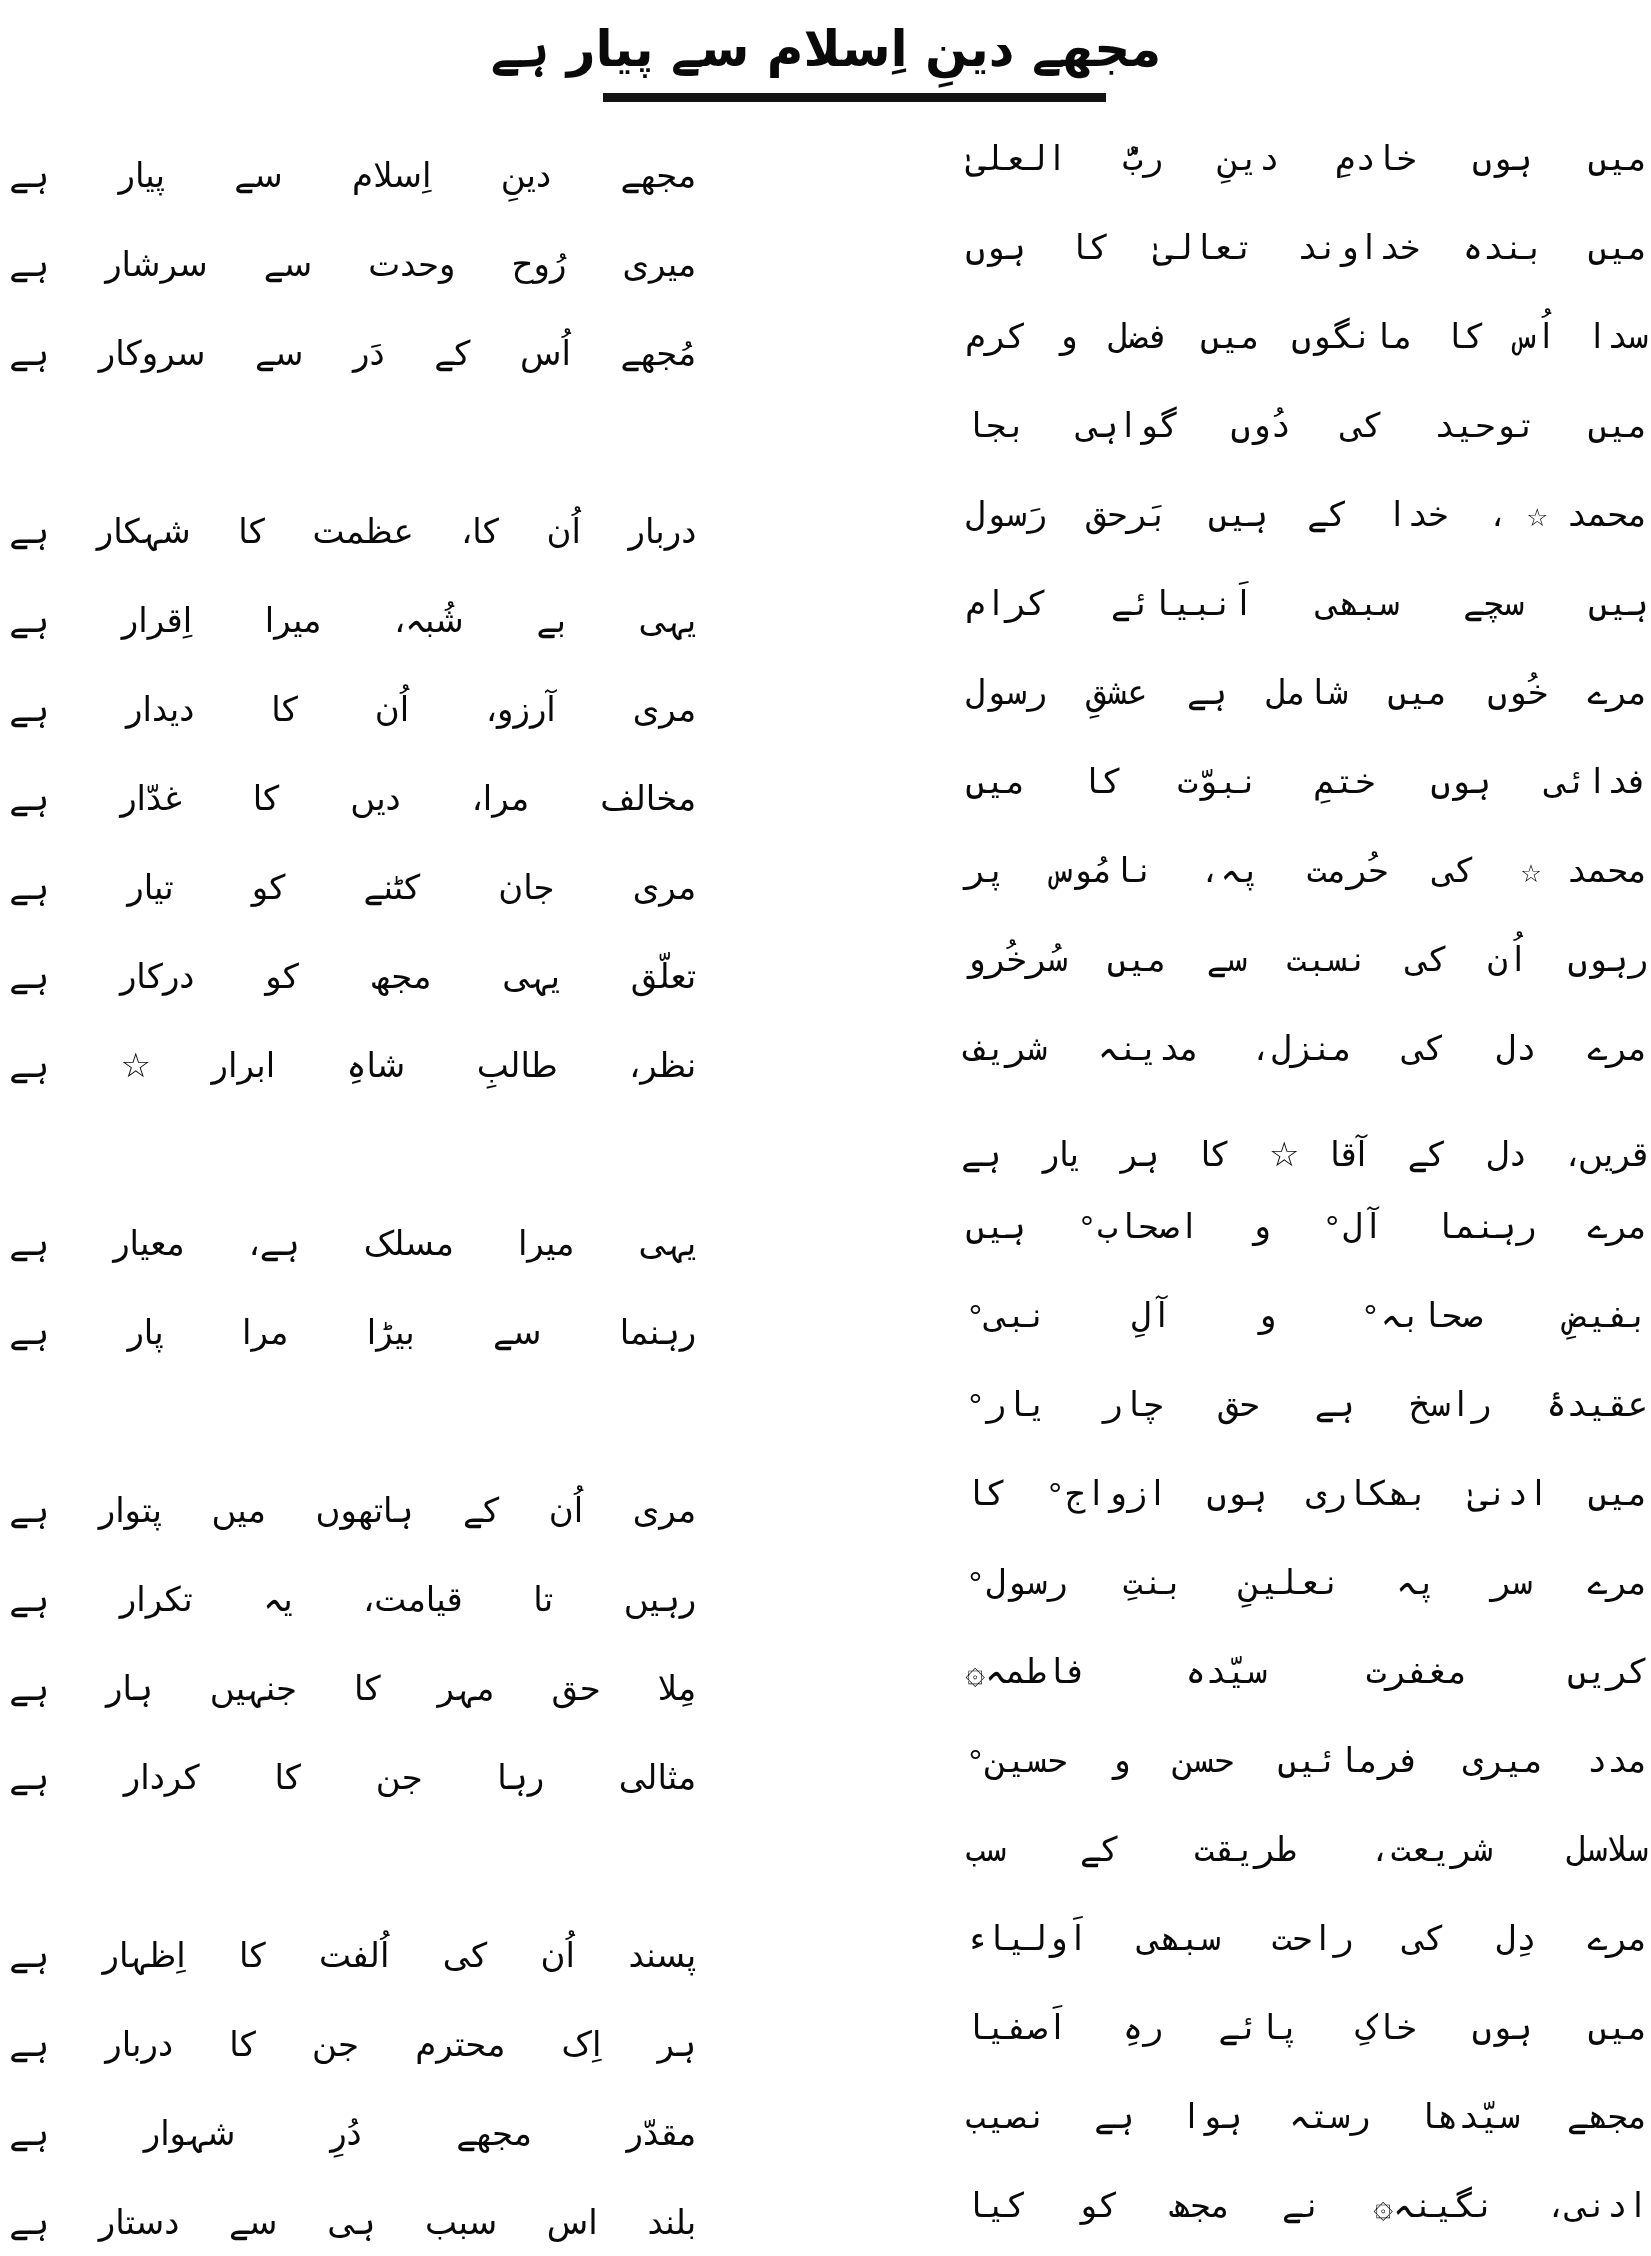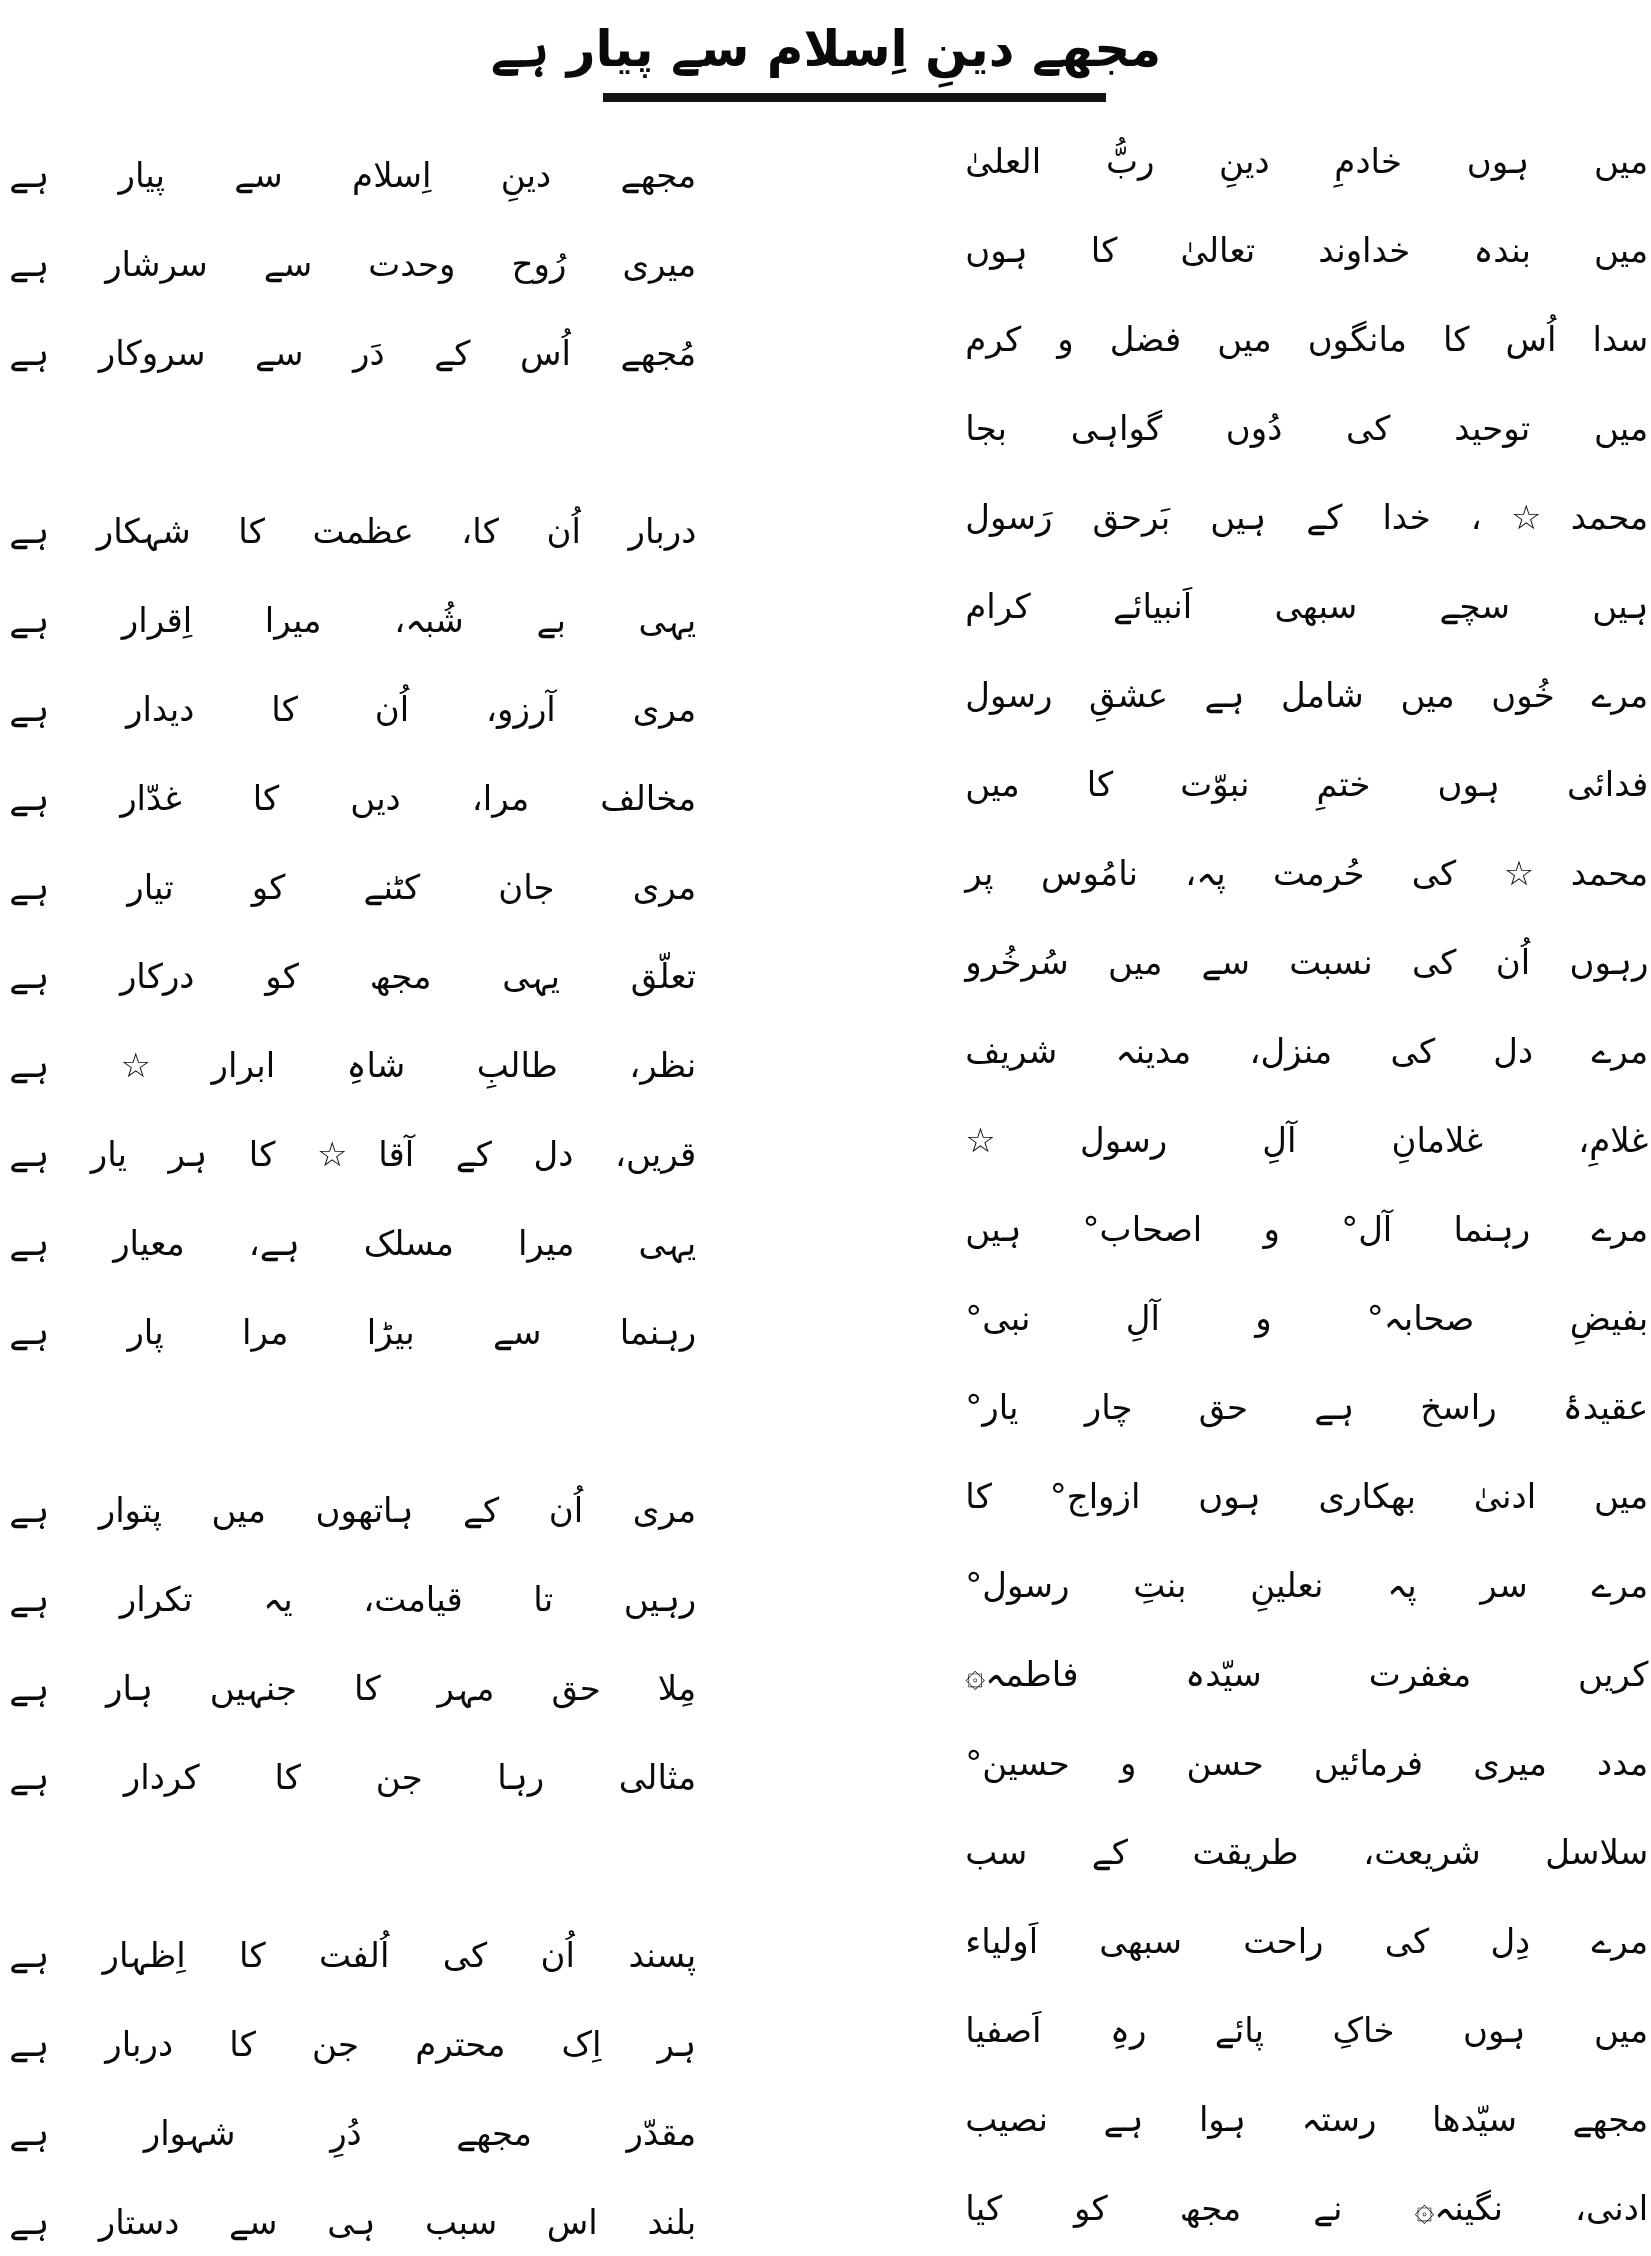--- a/index.html
+++ b/index.html
@@ -45,21 +45,21 @@
   .misra {
     direction: rtl;
     font-size: 34px;
     line-height: 89px;
     text-align: justify;
     text-align-last: justify;
     text-justify: inter-word;
     overflow: visible;
   }
   
-  .misra.first  { width: 683px; }
+  .misra.first  { width: 683px; font-family: Liberation Mono, monospace; }
   
   .misra.second { width: 687px; transform: translateY(14px); }
 </style>
 </head>
 <body>
 
 <div class="page">
 
   <h1 class="title">مجھے دینِ اِسلام سے پیار ہے</h1>
   <div class="title-underline"></div>
@@ -103,21 +103,20 @@
     </div>
     <div class="row">
       <div class="misra first">رہوں اُن کی نسبت سے میں سُرخُرو</div>
       <div class="misra second">تعلّق یہی مجھ کو درکار ہے</div>
     </div>
     <div class="row">
       <div class="misra first">مرے دل کی منزل، مدینہ شریف</div>
       <div class="misra second">نظر، طالبِ شاہِ ابرار☆ ہے</div>
     </div>
     <div class="row">
-      <div class="misra first">غلامِ، غلامانِ آلِ رسول☆</div>
       <div class="misra second">قریں، دل کے آقا☆ کا ہر یار ہے</div>
     </div>
     <div class="row">
       <div class="misra first">مرے رہنما آل° و اصحاب° ہیں</div>
       <div class="misra second">یہی میرا مسلک ہے، معیار ہے</div>
     </div>
     <div class="row">
       <div class="misra first">بفیضِ صحابہ° و آلِ نبی°</div>
       <div class="misra second">رہنما سے بیڑا مرا پار ہے</div>
     </div>

